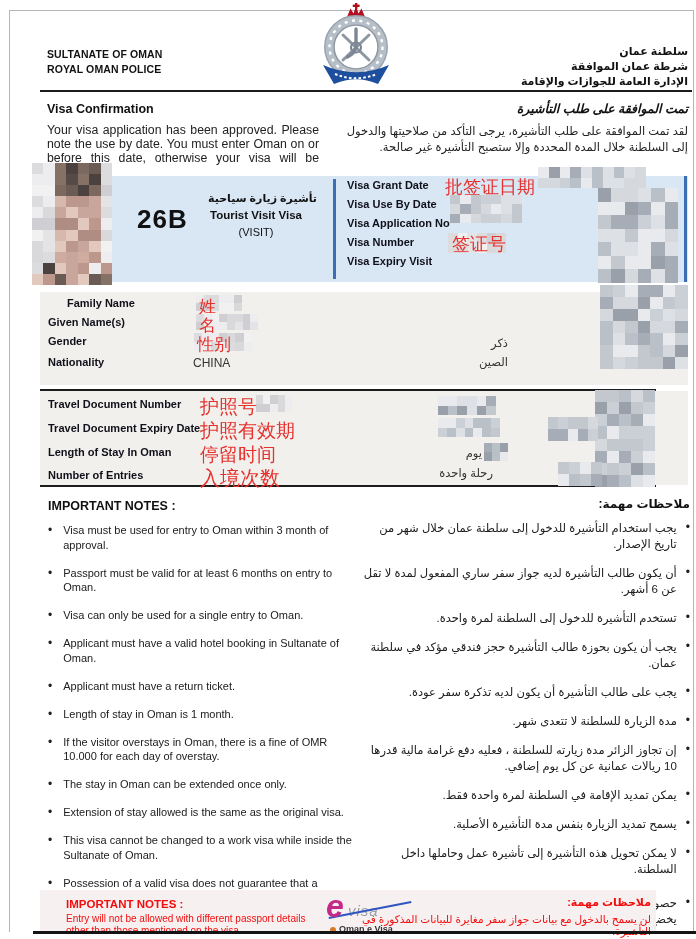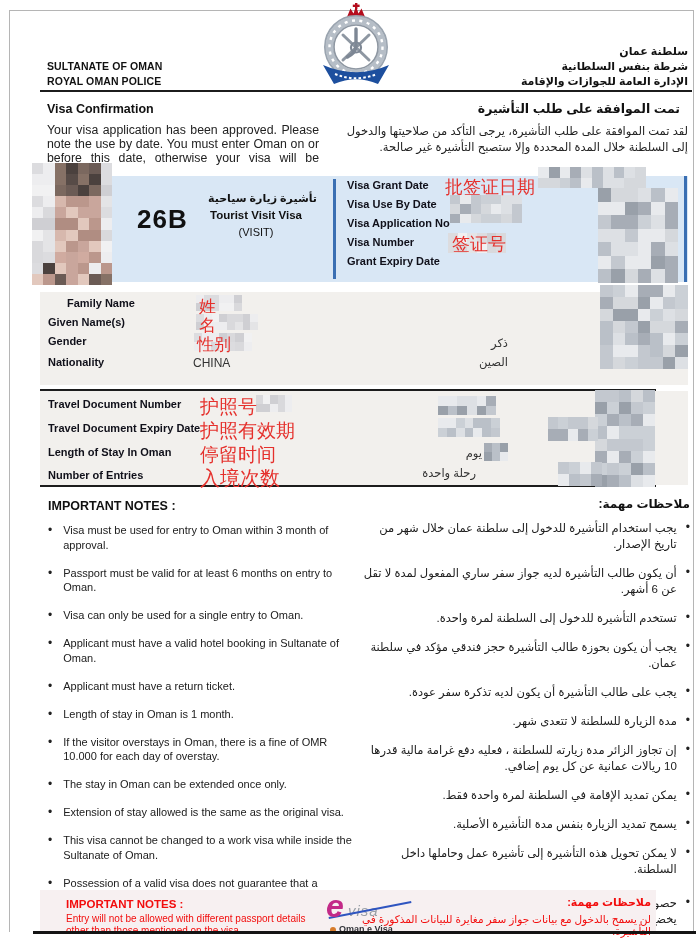--- a/index.html
+++ b/index.html
@@ -48,27 +48,27 @@
 </style>
 </head>
 <body>
 
 <div class="page">
 
   <div class="abs frame" style="left:9px;top:10px;width:1px;height:922px;"></div>
   <div class="abs frame" style="left:9px;top:10px;width:684px;height:1px;"></div>
   <div class="abs frame" style="left:693px;top:10px;width:1px;height:922px;"></div>
 
-  <div class="abs" style="left:47px;top:59px;">
+  <div class="abs" style="left:47px;top:47px;">
     <div class="org-en">SULTANATE OF OMAN</div>
     <div class="org-en">ROYAL OMAN POLICE</div>
   </div>
   <div class="abs rtl" style="right:8px;top:44px;">
     <div class="org-ar">سلطنة عمان</div>
-    <div class="org-ar">شرطة بنفس السلطانية</div>
+    <div class="org-ar">شرطة عمان الموافقة</div>
     <div class="org-ar">الإدارة العامة للجوازات والإقامة</div>
   </div>
 
   <div class="abs" style="left:306px;top:3px;width:100px;height:88px;">
     <svg width="100" height="88" viewBox="0 0 100 88">
       <rect x="49" y="0" width="2.4" height="6" fill="#b50d1d"></rect>
       <rect x="46.8" y="1.6" width="6.8" height="2.4" fill="#b50d1d"></rect>
       <path d="M41 14 l3.5 -8.5 3 5 2.5 -7.5 2.5 7.5 3 -5 3.5 8.5 z" fill="#b50d1d"></path>
       <rect x="41" y="13.2" width="18" height="2.6" fill="#b50d1d"></rect>
       <circle cx="50" cy="44" r="31" fill="none" stroke="#9aa4af" stroke-width="2"></circle>
@@ -80,37 +80,37 @@
       <circle cx="50" cy="44.5" r="5" fill="none" stroke="#7d8794" stroke-width="2.2"></circle>
       <path d="M17 62 l11 19 q22 -9.5 44 0 l11 -19 q-33 14.5 -66 0 z" fill="#1d4f9e"></path>
       <path d="M29 71 q21 8.5 42 0" stroke="#ffffff" stroke-width="2" stroke-dasharray="2.6 2.2" fill="none"></path>
     </svg>
   </div>
 
   <div class="abs rule" style="left:40px;top:90px;width:652px;height:2px;"></div>
 
   <div class="abs conf-title" style="left:47px;top:102px;">Visa Confirmation</div>
   <div class="abs conf-body" style="left:47px;top:123px;width:272px;">Your visa application has been approved. Please note the use by date. You must enter Oman on or before this date, otherwise your visa will be invalid.</div>
-  <div class="abs conf-title rtl" style="right:16px;top:101px;">تمت الموافقة على طلب التأشيرة</div>
+  <div class="abs conf-title rtl" style="right:8px;top:101px;font-style:italic;">تمت الموافقة على طلب التأشيرة</div>
   <div class="abs conf-body-ar rtl" style="right:8px;top:123px;width:348px;">لقد تمت الموافقة على طلب التأشيرة، يرجى التأكد من صلاحيتها والدخول إلى السلطنة خلال المدة المحددة وإلا ستصبح التأشيرة غير صالحة.</div>
 
   <div class="abs card" style="left:40px;top:176px;width:648px;height:106px;">
     <div class="abs card-divider" style="left:293px;top:3px;width:2.5px;height:100px;"></div>
     <div class="abs card-rborder" style="left:644px;top:0;width:3px;height:106px;"></div>
     <div class="abs visa-code" style="left:97px;top:28px;">26B</div>
     <div class="abs visa-type" style="left:155px;top:14px;width:122px;">
       <div class="ar rtl">تأشيرة زيارة سياحية</div>
       <div class="en">Tourist Visit Visa</div>
       <div class="sub">(VISIT)</div>
     </div>
     <div class="abs fld" style="left:307px;top:3px;">Visa Grant Date</div>
     <div class="abs fld" style="left:307px;top:22px;">Visa Use By Date</div>
     <div class="abs fld" style="left:307px;top:41px;">Visa Application No</div>
     <div class="abs fld" style="left:307px;top:60px;">Visa Number</div>
-    <div class="abs fld" style="left:307px;top:79px;">Grant Expiry Date</div>
+    <div class="abs fld" style="left:307px;top:79px;">Visa Expiry Visit</div>
   </div>
 
   <div class="abs mosaic" style="left: 450px; top: 195px; width: 72px; height: 28px; display: grid; grid-template-columns: repeat(7, 1fr);">
       <div style="background: rgb(195, 200, 207);"></div>
       <div style="background: rgb(232, 234, 237);"></div>
       <div style="background: rgb(195, 200, 207);"></div>
       <div style="background: rgb(203, 208, 214);"></div>
       <div style="background: rgb(203, 208, 214);"></div>
       <div style="background: rgb(221, 224, 228);"></div>
       <div style="background: rgb(221, 224, 228);"></div>
@@ -527,21 +527,21 @@
       <div style="background: rgb(237, 237, 239);"></div>
       <div style="background: rgb(217, 217, 220);"></div>
       <div style="background: rgb(237, 237, 239);"></div>
     </div>
 
   <div class="abs zh" style="left:200px;top:394px;font-size:19px;">护照号</div>
   <div class="abs zh" style="left:200px;top:418px;font-size:19px;">护照有效期</div>
   <div class="abs zh" style="left:200px;top:442px;font-size:19px;">停留时间</div>
   <div class="abs zh" style="left:200px;top:465px;font-size:20px;">入境次数</div>
   <div class="abs val-ar rtl" style="right:214px;top:446px;">يوم</div>
-  <div class="abs val-ar rtl" style="right:220px;top:466px;margin-left:8px;">رحلة واحدة</div>
+  <div class="abs val-ar rtl" style="right:203px;top:466px;margin-left:8px;">رحلة واحدة</div>
 
   <div class="abs" style="left:48px;top:499px;width:307px;">
     <div class="notes-h">IMPORTANT NOTES :</div>
     <div class="ni">
         <span>Visa must be used for entry to Oman within 3 month of approval.</span>
       </div>
     <div class="ni">
         <span>Passport must be valid for at least 6 months on entry to Oman.</span>
       </div>
     <div class="ni">

